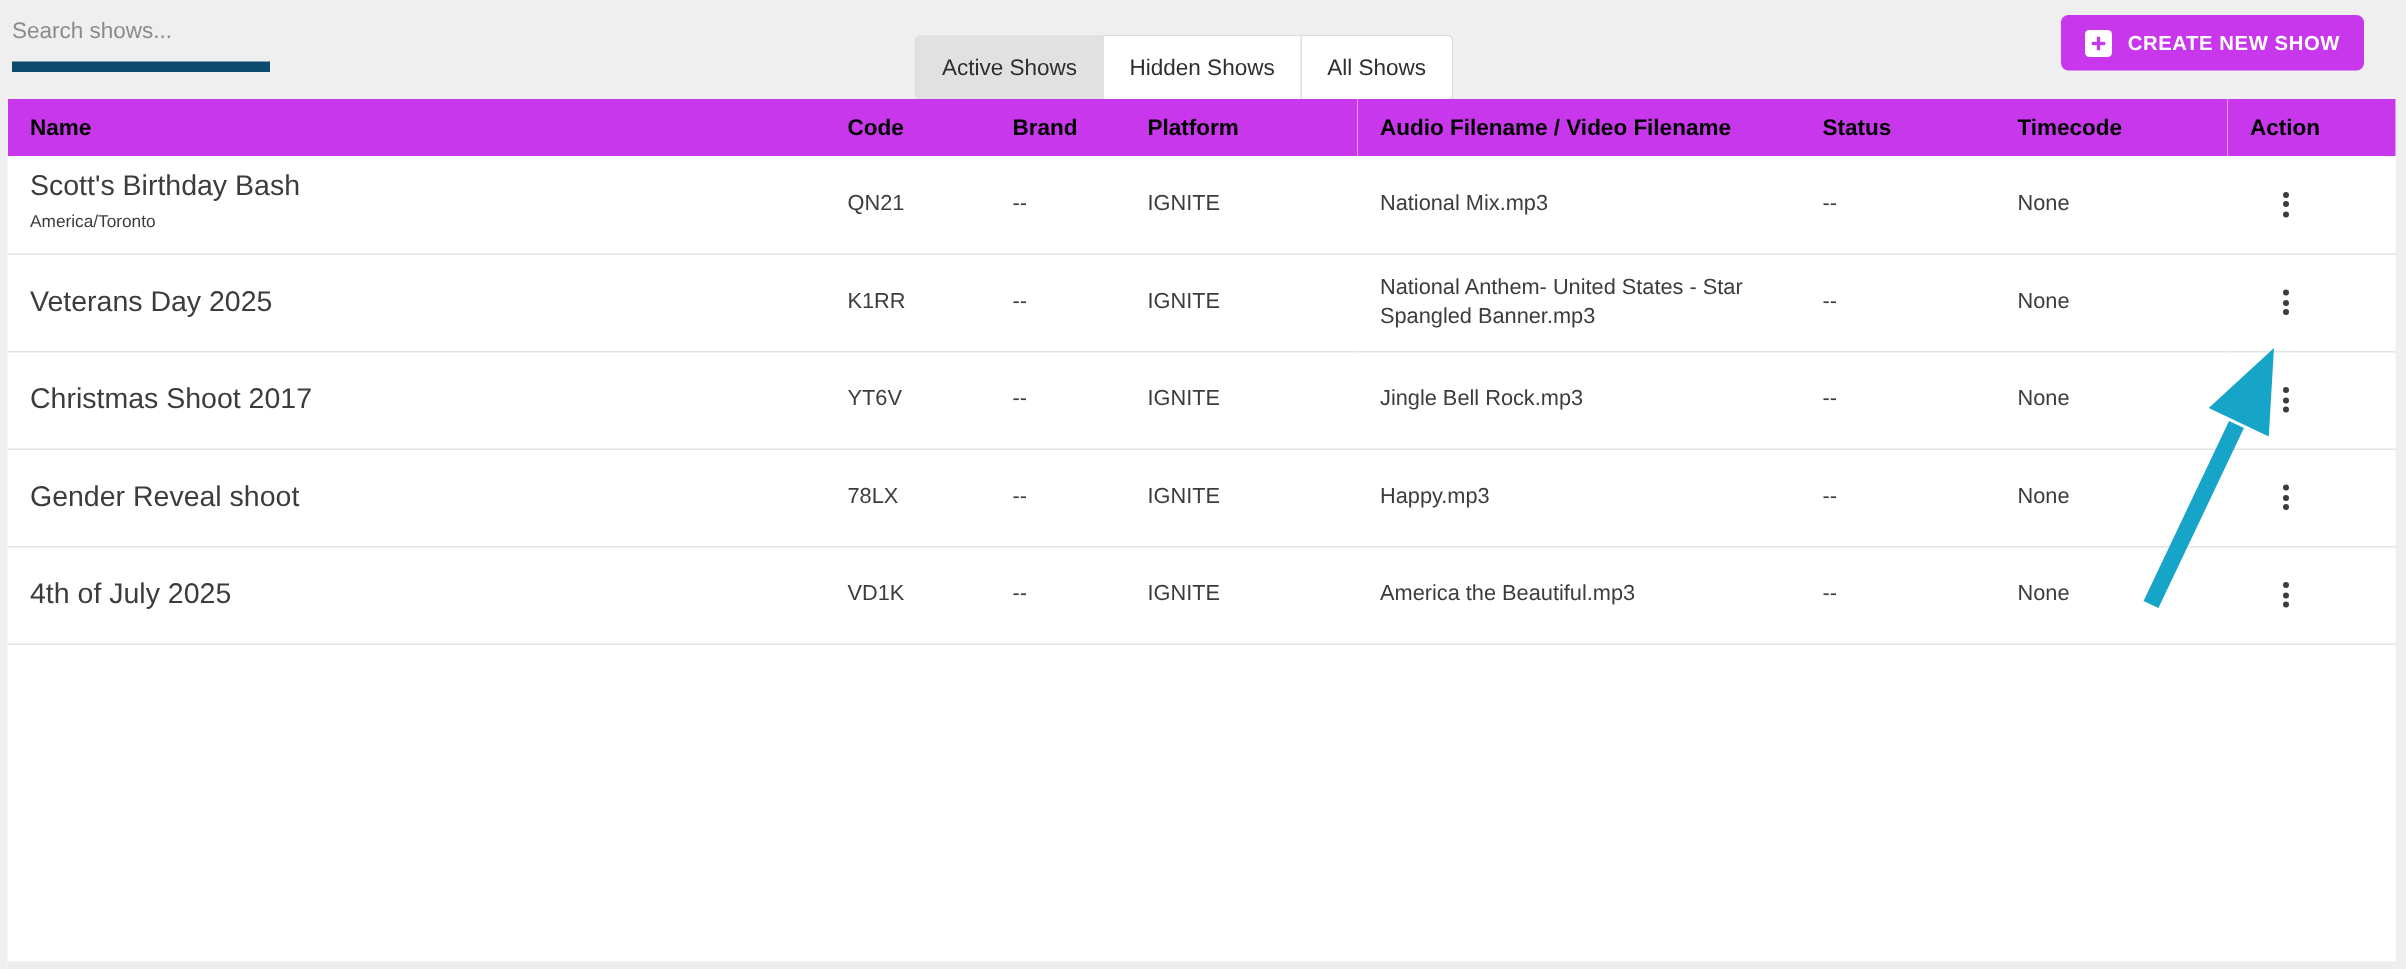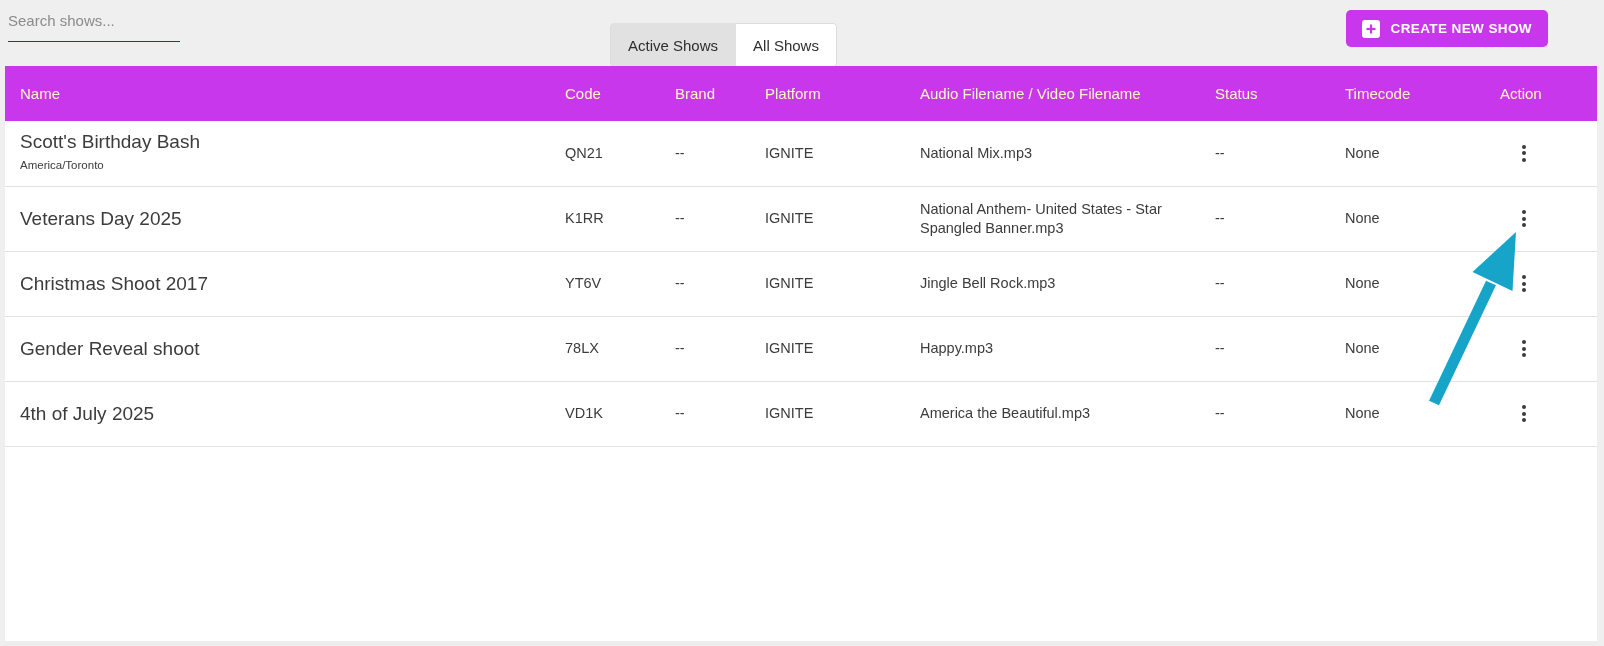--- a/index.html
+++ b/index.html
@@ -12,53 +12,53 @@
   html,body{margin:0;padding:0;}
   body{
     width:1604px;height:646px;position:relative;overflow:hidden;
     background:#efefef;font-family:"Liberation Sans",sans-serif;color:var(--text);
   }
 
   
   .topbar{position:absolute;top:0;left:0;width:100%;height:66px;}
   .search-wrap{position:absolute;left:8px;top:6px;width:172px;}
   .search-input{
-    width:100%;border:none;border-bottom:1px solid #0c4a6e;background:transparent;
+    width:100%;border:none;border-bottom:7px solid #0c4a6e;background:transparent;
     font-size:15px;color:#444;padding:6px 0 12px 0;outline:none;
     font-family:"Liberation Sans",sans-serif;
   }
   .search-input::placeholder{color:#8b8b8b;opacity:1;}
 
   .tabs{
     position:absolute;left:610px;top:6px;height:44px;display:flex;
     border-radius:4px;overflow:hidden;margin-top:17px;
   }
   .tab{
     display:flex;align-items:center;padding:0 17px;font-size:15px;color:#2e2e2e;
     background:#fff;border:1px solid #dcdcdc;border-left:none;cursor:pointer;
     font-family:"Liberation Sans",sans-serif;white-space:nowrap;
   }
   .tab.active{background:#e1e1e1;border-color:#e1e1e1;}
   .tab:first-child{border-left:1px solid #dcdcdc;border-top-left-radius:4px;border-bottom-left-radius:4px;}
   .tab:last-child{border-top-right-radius:4px;border-bottom-right-radius:4px;text-align:center;}
 
   .create-btn{
-    position:absolute;right:56px;top:10px;height:37px;display:flex;align-items:center;gap:11px;
+    position:absolute;right:28px;top:10px;height:37px;display:flex;align-items:center;gap:11px;
     background:var(--accent);color:#fff;border:none;border-radius:5px;padding:0 16px;
     font-weight:bold;font-size:13.5px;letter-spacing:.4px;cursor:pointer;
     font-family:"Liberation Sans",sans-serif;
   }
   .create-btn svg .plus-stroke{stroke:var(--accent);}
 
   
   .table-card{position:absolute;left:5px;top:66px;width:1592px;bottom:0;background:#fff;}
   table{width:100%;border-collapse:collapse;table-layout:fixed;}
   thead th{
-    background:var(--accent);color:#fef9c3;font-size:15px;font-weight:normal;text-align:left;
-    height:55px;padding:0 0 0 15px;white-space:nowrap;overflow:hidden;
+    background:var(--accent);color:#000000;font-size:15px;font-weight:bold;text-align:left;
+    height:38px;padding:0 0 0 15px;white-space:nowrap;overflow:hidden;
   }
   thead th.action-h{padding-right:52px;}
   tbody td{
     border-bottom:1px solid var(--row-border);font-size:14.5px;color:var(--text);
     height:65px;padding:10px 14px 10px 15px;vertical-align:middle;line-height:19px;
   }
   .row-title{font-size:19px;}
   .row-sub{font-size:11.5px;margin-top:5px;}
   td.audio-cell{padding-right:30px;}
   td.action-cell{padding:0 0 0 15px;}
@@ -78,20 +78,21 @@
 </head>
 <body style="background: rgb(239, 239, 239);">
 
 <div class="topbar">
   <div class="search-wrap">
     <input class="search-input" type="text" placeholder="Search shows..." style="">
   </div>
 
   <div class="tabs">
     <div class="tab active">Active Shows</div>
+    <div class="tab">Hidden Shows</div>
     <div class="tab">All Shows</div>
   </div>
 
   <button class="create-btn">
     <span style="display:flex;">
       <svg width="18" height="18" viewBox="0 0 18 18">
         <rect x="0" y="0" width="18" height="18" rx="3" fill="#ffffff"></rect>
         <line class="plus-stroke" x1="9" y1="4.5" x2="9" y2="13.5" stroke-width="2.2"></line>
         <line class="plus-stroke" x1="4.5" y1="9" x2="13.5" y2="9" stroke-width="2.2"></line>
       </svg>

